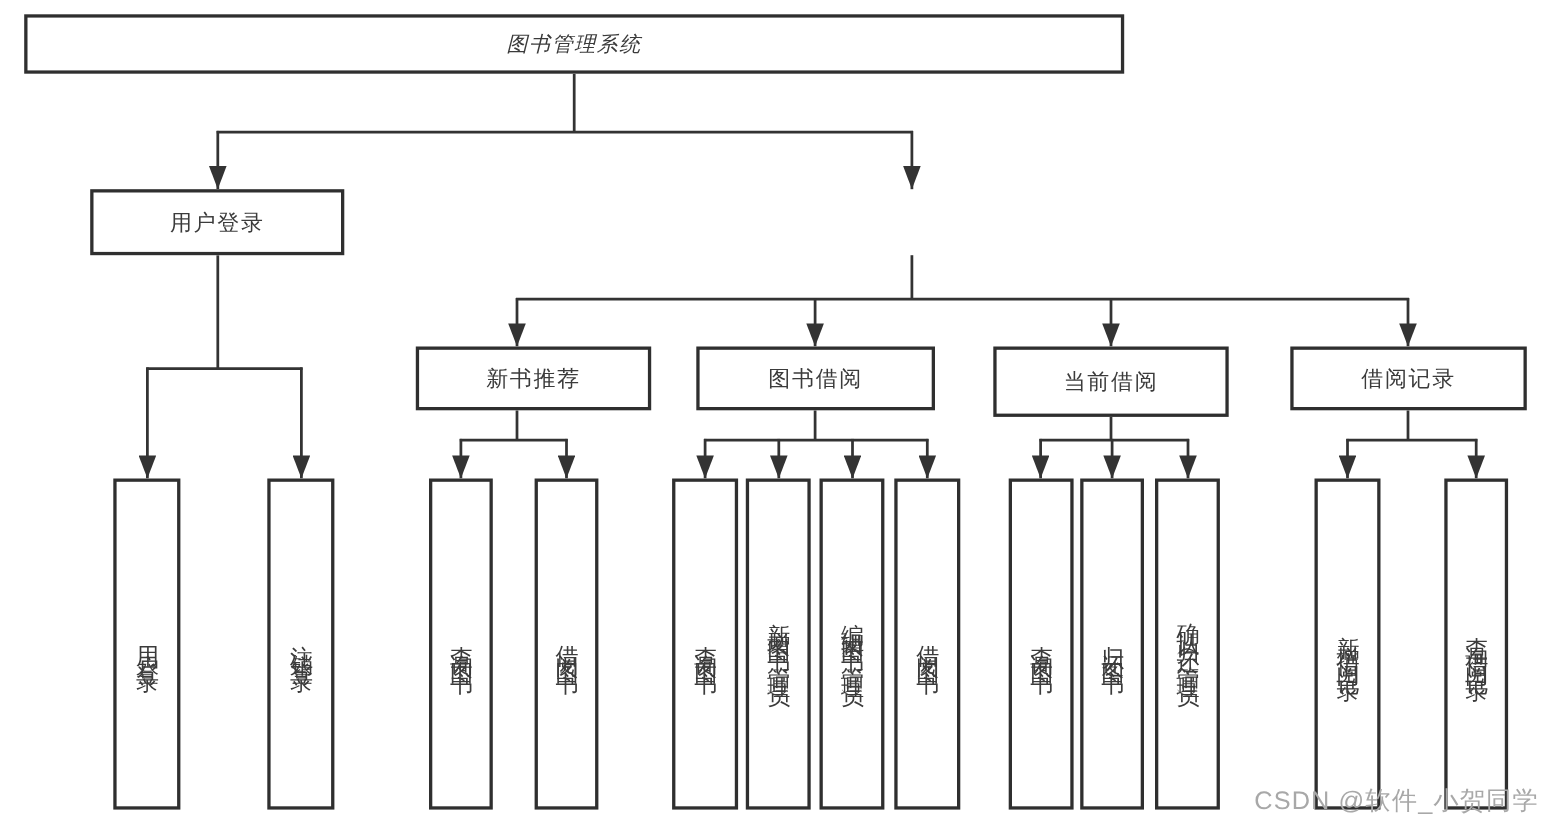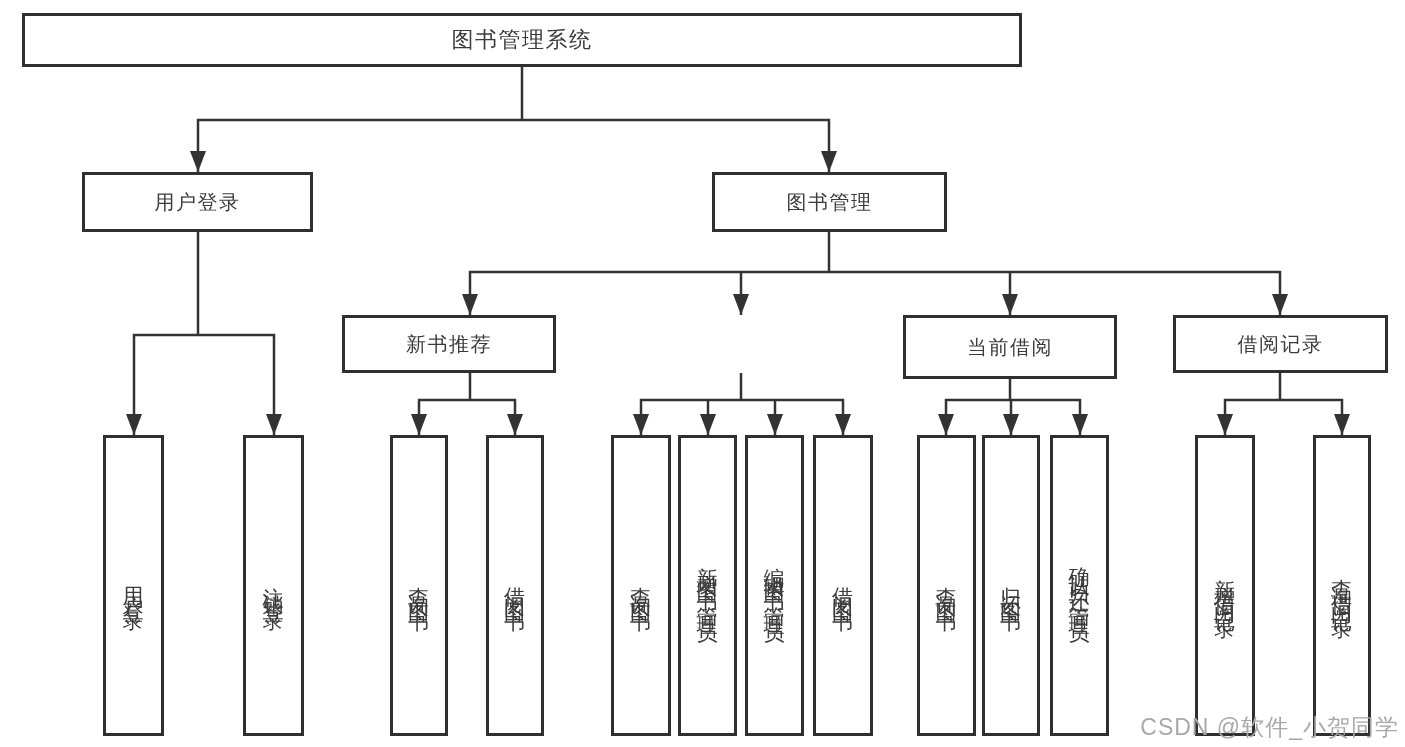--- a/index.html
+++ b/index.html
@@ -8,30 +8,30 @@
     font-family:"Liberation Sans","DejaVu Sans",sans-serif; color:#3b3b3b;
     overflow:hidden;
   }
   svg.connectors { position:absolute; left:0; top:0; z-index:1; }
   .box {
     position:absolute; background:#ffffff; border:3px solid #2f2f2f;
     box-sizing:border-box; display:flex; align-items:center; justify-content:center;
     z-index:2;
   }
   .hlabel { font-size:20px; letter-spacing:1.5px; white-space:nowrap; }
-  .root-label { font-size:22px; }
+  .root-label { font-size:19px;font-style:italic; }
   .vtext {
     writing-mode:vertical-rl; text-orientation:mixed;
     font-size:21px; line-height:1.1; letter-spacing:8px; white-space:nowrap;
   }
   
   .n-root   { left:22px;  top:13px;  width:1000px; height:54px; }
   .n-login  { left:82px;  top:172px; width:231px;  height:60px; }
   .n-mgmt   { left:712px; top:172px; width:235px;  height:60px; }
-  .n-rec    { left:342px; top:315px; width:214px;  height:58px; }
+  .n-rec    { left:378px; top:315px; width:214px;  height:58px; }
   .n-bor    { left:633px; top:315px; width:217px;  height:58px; }
   .n-cur    { left:903px; top:315px; width:214px;  height:64px; }
   .n-his    { left:1173px;top:315px; width:215px;  height:58px; }
   .leaf     { top:435px; height:301px; }
   .lf-1  { left:103px;  width:61px; }
   .lf-2  { left:243px;  width:61px; }
   .lf-3  { left:390px;  width:58px; }
   .lf-4  { left:486px;  width:58px; }
   .lf-5  { left:611px;  width:60px; }
   .lf-6  { left:678px;  width:59px; }
@@ -102,26 +102,26 @@
     </g>
   </svg>
 
   <div class="box n-root">
     <span class="hlabel root-label">图书管理系统</span>
   </div>
 
   <div class="box n-login">
     <span class="hlabel">用户登录</span>
   </div>
-  <div class="box n-mgmt">
-    <span class="hlabel">图书管理</span>
-  </div>
 
   <div class="box n-rec">
     <span class="hlabel">新书推荐</span>
+  </div>
+  <div class="box n-bor">
+    <span class="hlabel">图书借阅</span>
   </div>
   <div class="box n-cur">
     <span class="hlabel">当前借阅</span>
   </div>
   <div class="box n-his">
     <span class="hlabel">借阅记录</span>
   </div>
 
   <div class="box leaf lf-1">
     <span class="vtext">用户登录</span>

